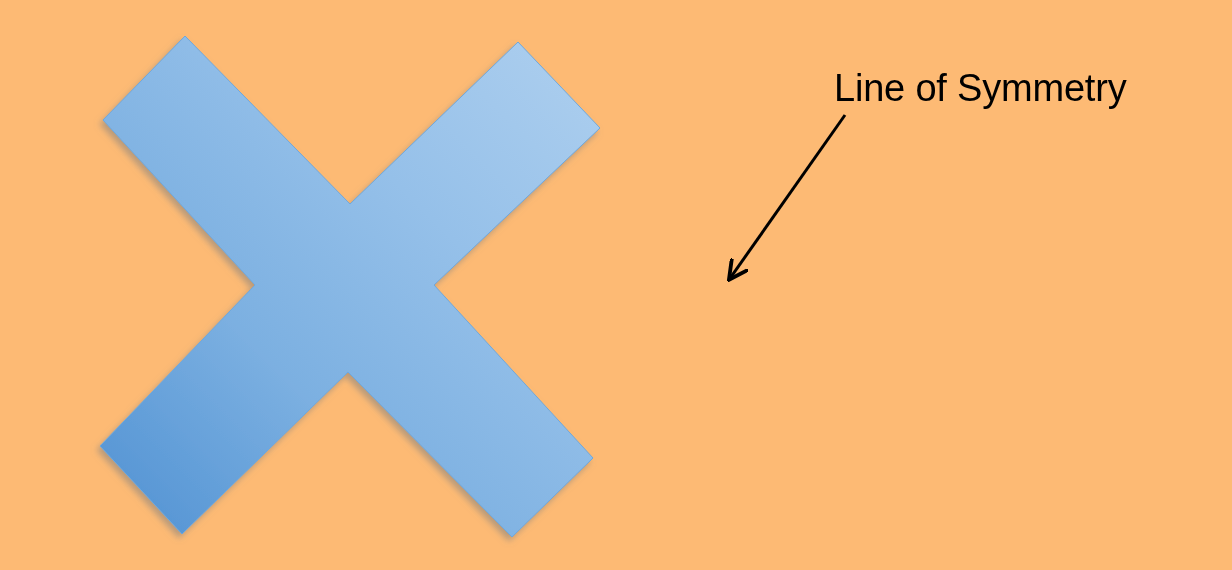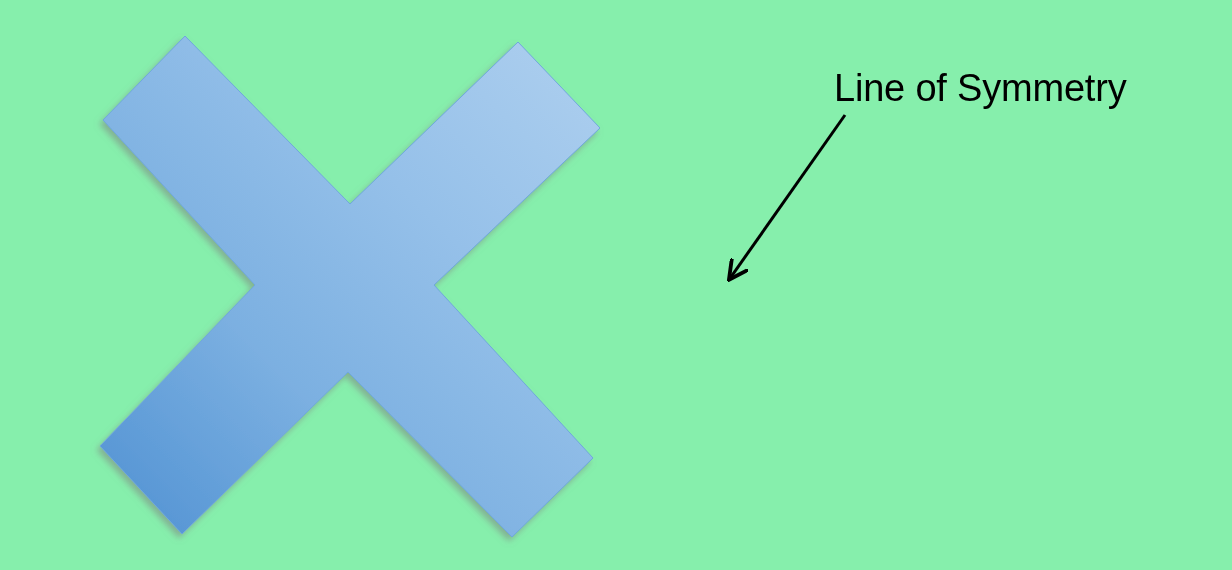--- a/index.html
+++ b/index.html
@@ -34,21 +34,21 @@
     font-weight: 400;
     line-height: 40px;
     letter-spacing: -0.2px;
     white-space: nowrap;
     user-select: none;
   }
 </style>
 </head>
 <body>
 
-<div id="stage" style="width: 1232px; height: 570px; background: #86efac;">
+<div id="stage" style="width: 1232px; height: 570px; background: #fdba74;">
 
   <svg id="figure-svg" viewBox="0 0 1232 570" xmlns="http://www.w3.org/2000/svg">
 
     <defs>
       <linearGradient id="xFill" x1="1" y1="0" x2="0" y2="1">
         <stop offset="0%" stop-color="#AFD0EF"></stop>
         <stop offset="35%" stop-color="#95C0E9"></stop>
         <stop offset="65%" stop-color="#7CB0E1"></stop>
         <stop offset="100%" stop-color="#4E90D2"></stop>
       </linearGradient>

